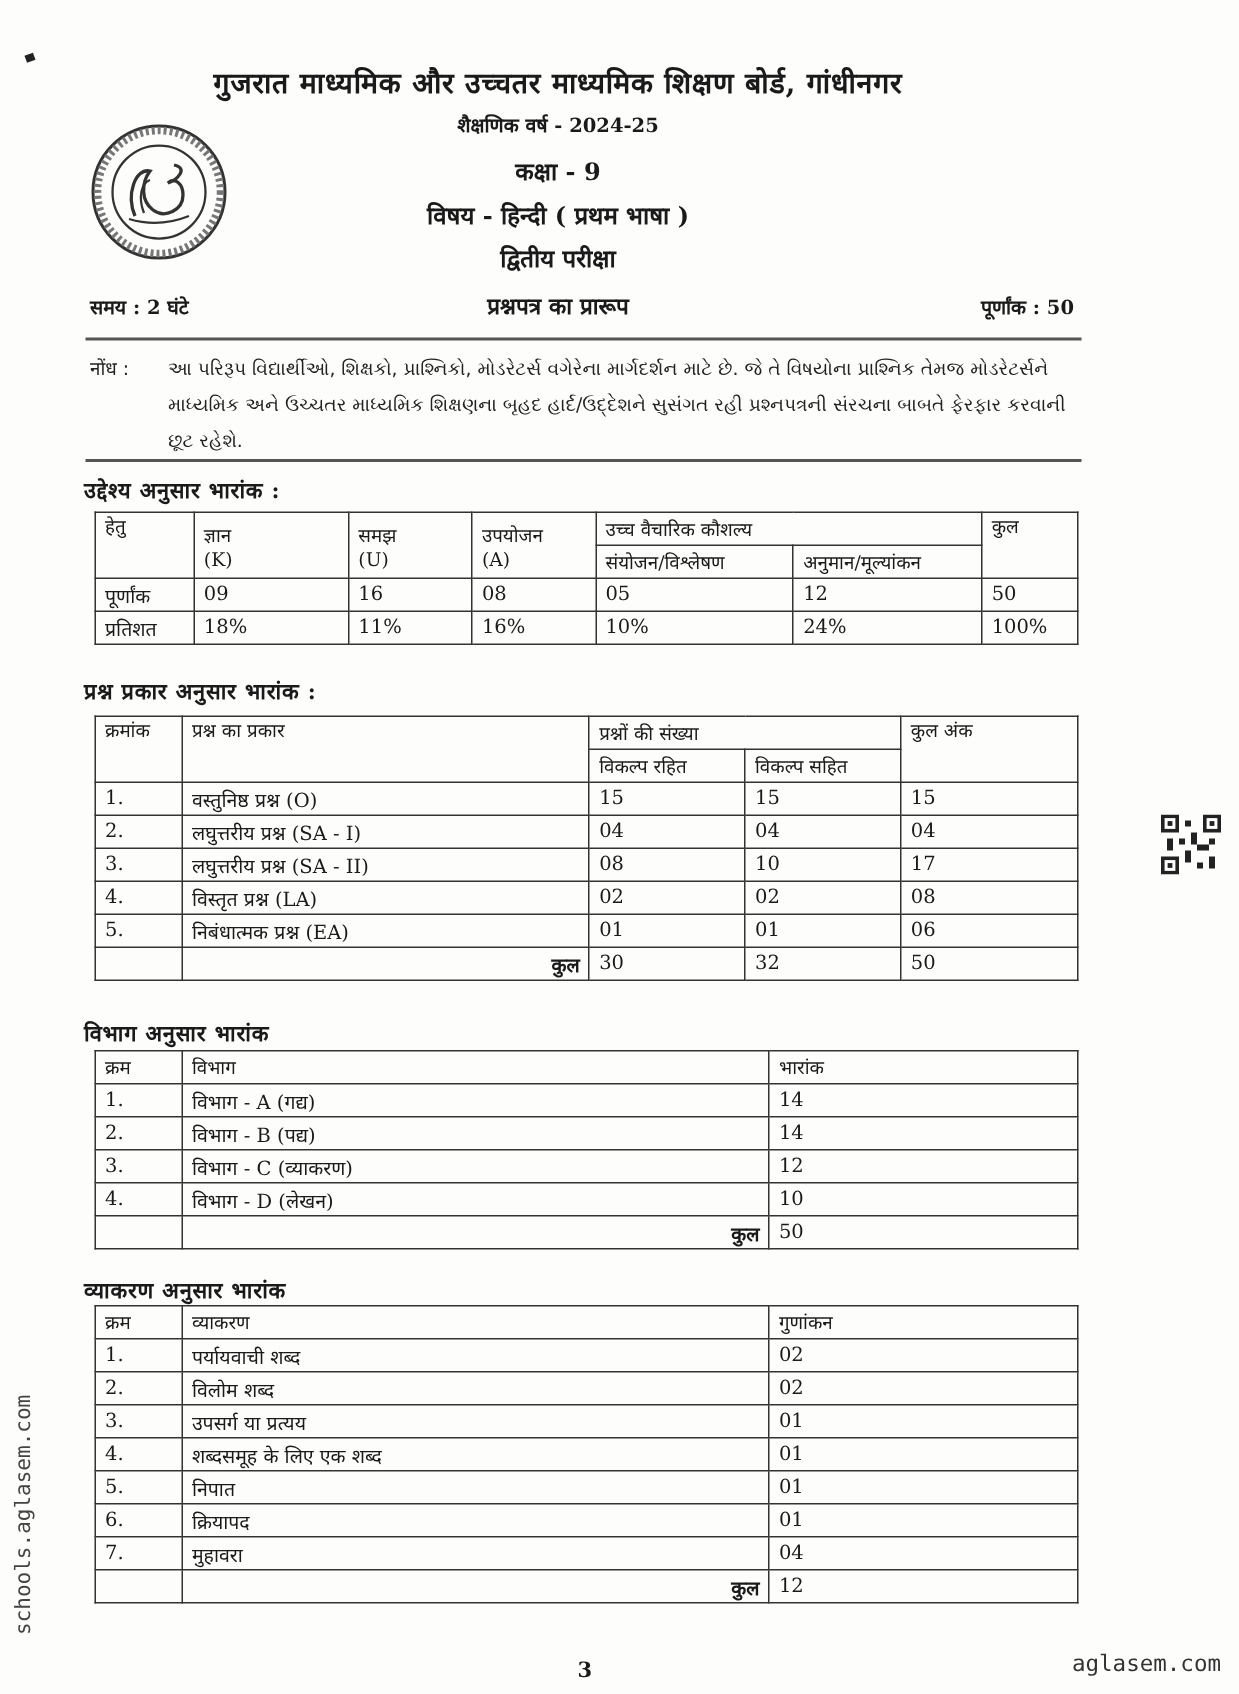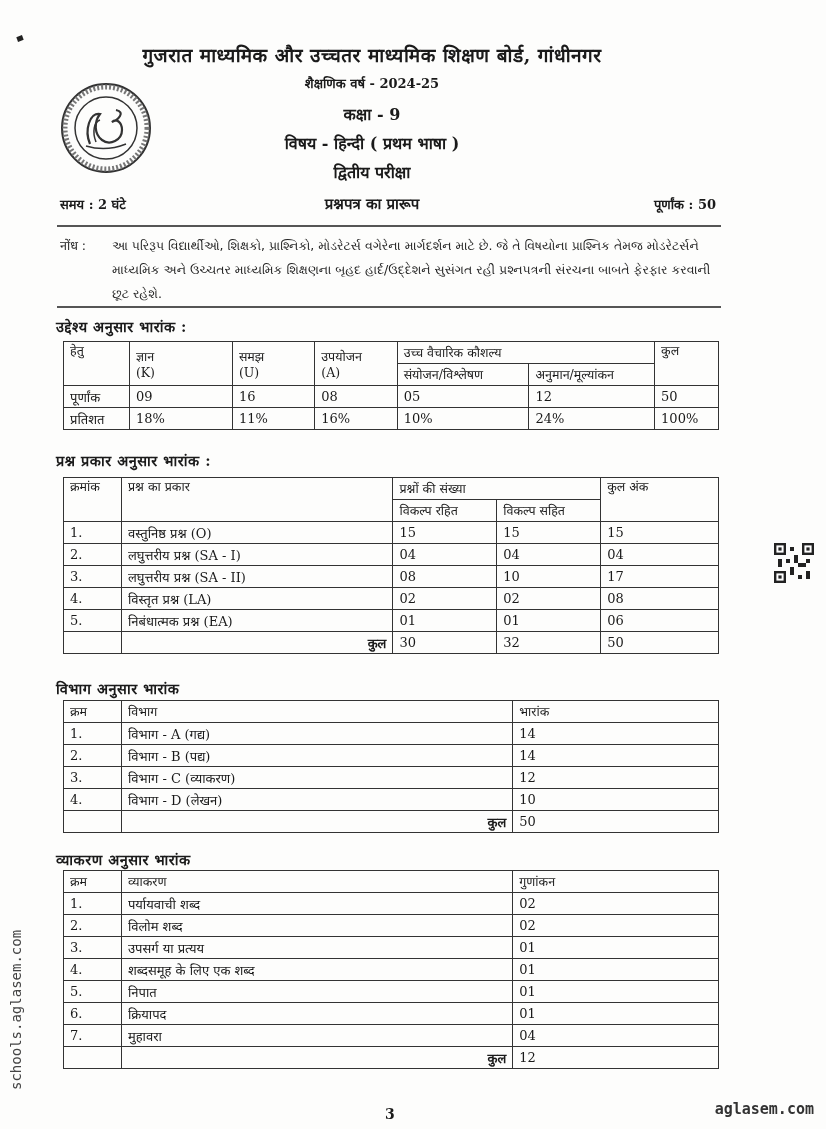--- a/index.html
+++ b/index.html
@@ -24,21 +24,21 @@
   .note .txt { margin-left:52px; }
   .sec-h { position:absolute; left:56px; font-size:14.5px; font-weight:bold; letter-spacing:0.5px; }
   table { position:absolute; left:63px; border-collapse:collapse; font-size:13px; }
   td, th { border:1.5px solid #333; padding:0 6px; font-weight:normal; height:21px; }
   th { font-size:12.5px; }
   .c { text-align:left; }
   .r { text-align:right; }
   .l { text-align:left; }
   .bold { font-weight:bold; }
   .wm-left { position:absolute; left:8px; top:1090px; transform:rotate(-90deg); transform-origin:left top; font-family:"DejaVu Sans Mono", monospace; font-size:14px; color:#444; white-space:nowrap; }
-  .wm-right { position:absolute; right:12px; top:1100px; font-family:"DejaVu Sans Mono", monospace; font-size:15px; color:#333;font-weight:bold; }
+  .wm-right { position:absolute; right:12px; top:1100px; font-family:"DejaVu Sans Mono", monospace; font-size:15px; color:#333; }
   .pageno { position:absolute; left:385px; top:1106px; font-size:14px; font-weight:bold; }
   .qr { position:absolute; left:774px; top:543px; width:40px; height:40px; }
   .dot { position:absolute; left:17px; top:36px; width:6px; height:5px; background:#222; transform:rotate(-20deg); }
 </style>
 </head>
 <body>
 
 <div class="dot"></div>
 
 <svg class="logo" viewBox="0 0 92 92">

